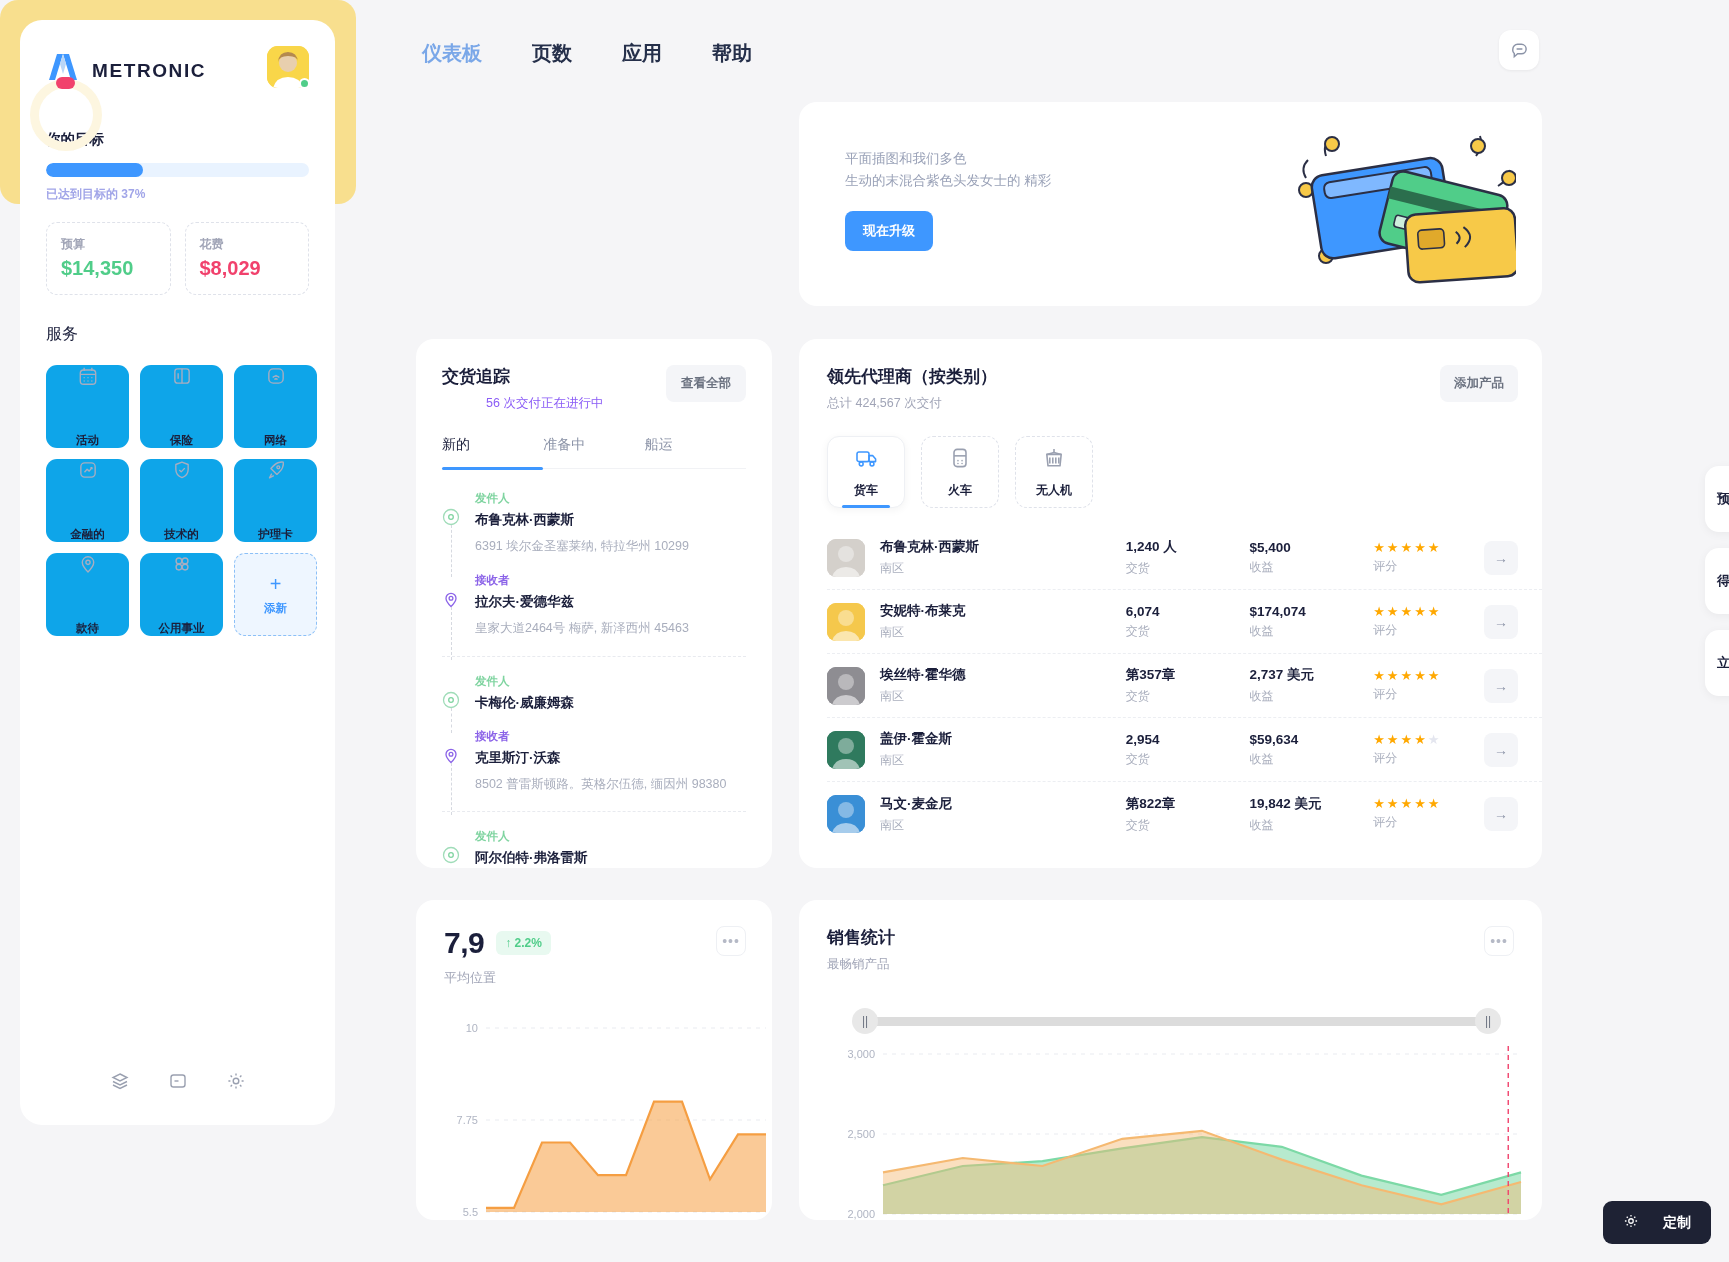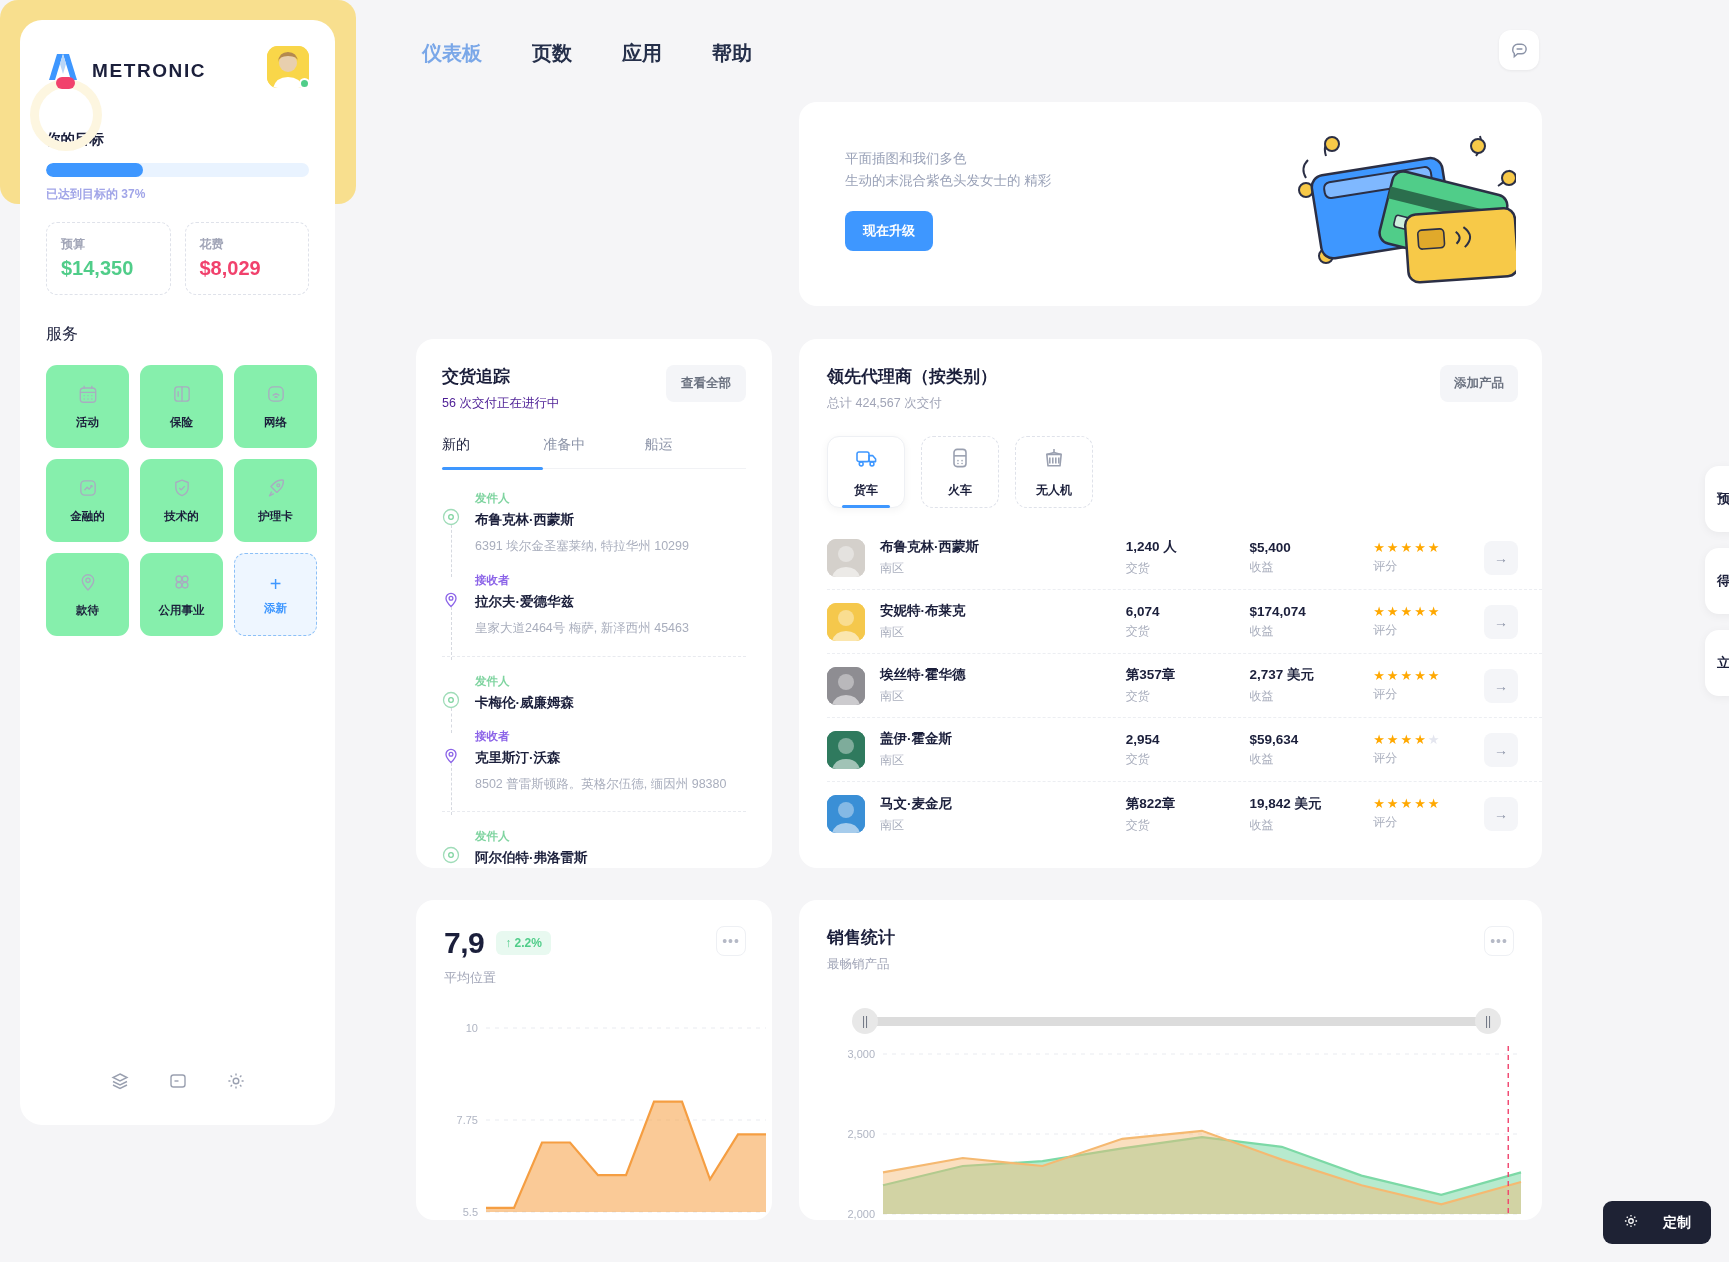--- a/index.html
+++ b/index.html
@@ -45,22 +45,22 @@
     padding: 13px 0 14px 14px;
   }
   .stat-label { font-size: 12px; color: #a1a5b7; font-weight: 600; }
   .stat-value { margin-top: 4px; font-size: 20px; font-weight: 700; }
   .svc-title { margin-top: 29px; font-size: 16px; font-weight: 400; color: #1b1f3b; }
   .svc-grid {
     margin-top: 20px; display: grid;
     grid-template-columns: repeat(3, 83px); gap: 11px;
   }
   .svc-tile {
-    width: 83px; height: 83px; border-radius: 11px; background: #86efac;
-    display: flex; flex-direction: column; align-items: center; justify-content: center; gap: 6px;
+    width: 83px; height: 83px; border-radius: 11px; background: #0ea5e9;
+    display: flex; flex-direction: column; align-items: center; justify-content: space-between; gap: 6px;
   }
   .svc-tile.add {
     background: #eef6ff; border: 1px dashed #8cc0f7;
     justify-content: center; gap: 7px;
   }
   .svc-label { font-size: 11.5px; font-weight: 700; color: #1b1f3b; }
   .svc-tile.add .svc-label { color: #3e97ff; }
   .plus-glyph { font-size: 20px; color: #3e97ff; line-height: 1; }
   .sb-footer {
     position: absolute; left: 0; right: 0; bottom: 30px;
@@ -121,21 +121,21 @@
     margin-top: 18px; display: inline-block; background: #3e97ff; color: #fff;
     font-size: 13px; font-weight: 600; padding: 11px 18px; border-radius: 8px;
     border: none; cursor: pointer;
   }
   .up-art { position: absolute; right: 26px; top: 14px; width: 250px; height: 176px; }
 
   
   .track-card { left: 416px; top: 339px; width: 356px; height: 529px; padding: 26px 26px 0 26px; }
   .tc-head { display: flex; justify-content: space-between; align-items: flex-start; }
   .tc-title { font-size: 17px; font-weight: 700; color: #1b1f3b; }
-  .tc-sub { margin-top: 7px; font-size: 12.5px; color: #4c1d95; }
+  .tc-sub { margin-top: 7px; font-size: 12.5px; color: #8b5cf6; margin-left: 44px; }
   .tc-allbtn {
     background: #f4f5f8; border: none; border-radius: 8px; padding: 10px 15px;
     font-size: 12.5px; font-weight: 600; color: #6b7280; cursor: pointer;
   }
   .tc-tabs {
     margin-top: 24px; display: flex; border-bottom: 1px solid #f1f2f5;
   }
   .tc-tab {
     flex: 1; text-align: left; padding-bottom: 14px; font-size: 14px;
     font-weight: 400; color: #8b93a7; cursor: pointer; position: relative;

